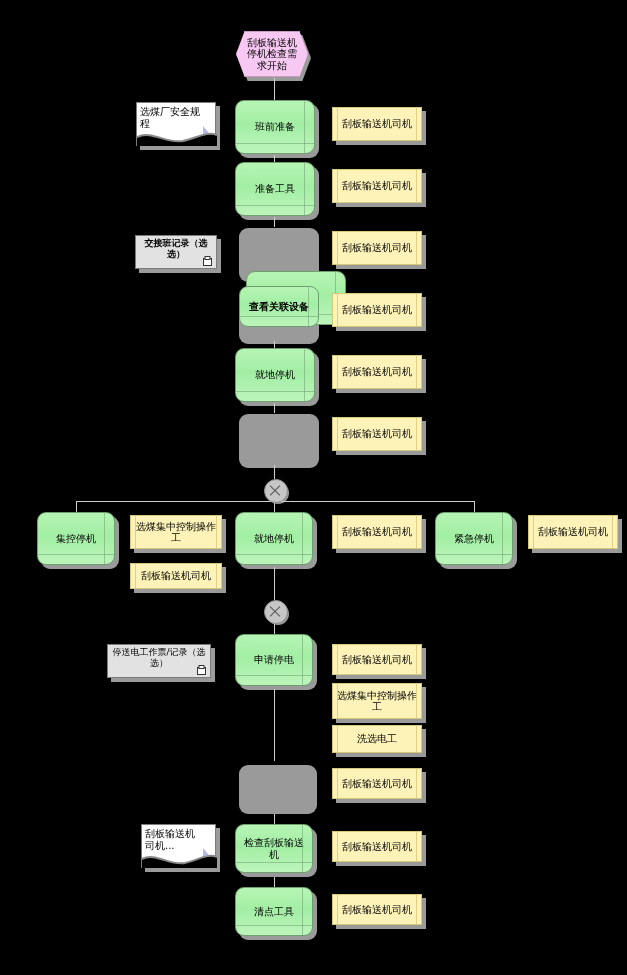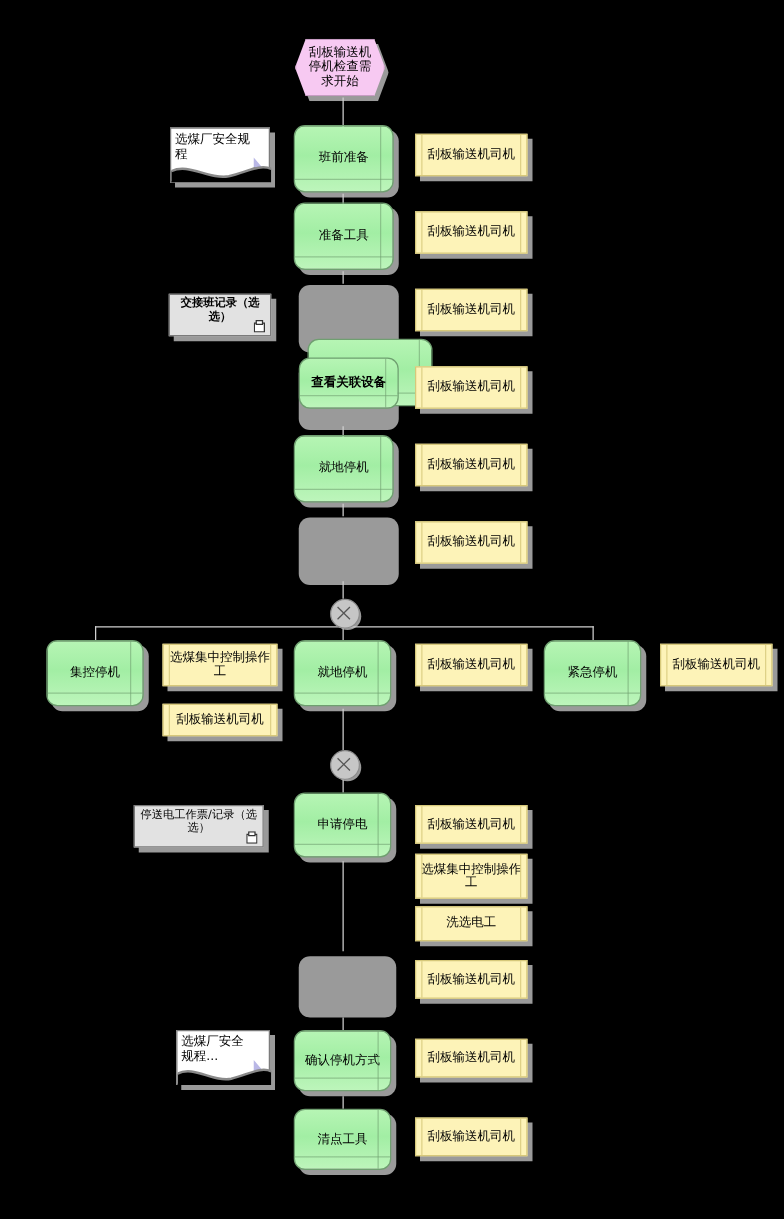--- a/index.html
+++ b/index.html
@@ -264,33 +264,33 @@
   <div class="shadow taskshadow" style="left:239px;top:765px;width:78px;height:49px;"></div>
   <div class="shadow" style="left:336px;top:772px;width:90px;height:31px;"></div>
   <div class="node role" style="left:332px;top:768px;width:90px;height:31px;">
     <span class="vsep"></span>
     <span class="vsep2"></span>
     <span>刮板输送机司机</span>
   </div>
 
   <div class="shadow taskshadow" style="left:239px;top:828px;width:78px;height:49px;"></div>
   <div class="node task task-grad" style="left:235px;top:824px;width:78px;height:49px;">
-    <span>确认停机方式</span>
+    <span>检查刮板输送机</span>
     <span class="sep"></span>
     <span class="vsep"></span>
   </div>
   <div class="shadow" style="left:336px;top:835px;width:90px;height:31px;"></div>
   <div class="node role" style="left:332px;top:831px;width:90px;height:31px;">
     <span class="vsep"></span>
     <span class="vsep2"></span>
     <span>刮板输送机司机</span>
   </div>
   <div class="shadow" style="left:145px;top:828px;width:75px;height:44px;"></div>
   <div class="node doc" style="left:141px;top:824px;width:75px;height:44px;">
-    <span class="docinner">选煤厂安全规程...</span>
+    <span class="docinner">刮板输送机司机...</span>
     <span class="fold"></span>
     <svg class="wave" viewBox="0 0 75 18" preserveAspectRatio="none" style="background:transparent;">
       <path d="M0 18 L0 9 C13 2, 28 16, 43 13 C56 10, 66 3, 75 7 L75 18 Z" fill="#000"></path>
       <path d="M0 9 C13 2, 28 16, 43 13 C56 10, 66 3, 75 7" stroke="#8a8a8a" stroke-width="2" fill="none"></path>
     </svg>
   </div>
 
   <div class="shadow taskshadow" style="left:239px;top:891px;width:78px;height:49px;"></div>
   <div class="node task task-grad" style="left:235px;top:887px;width:78px;height:49px;">
     <span>清点工具</span>

